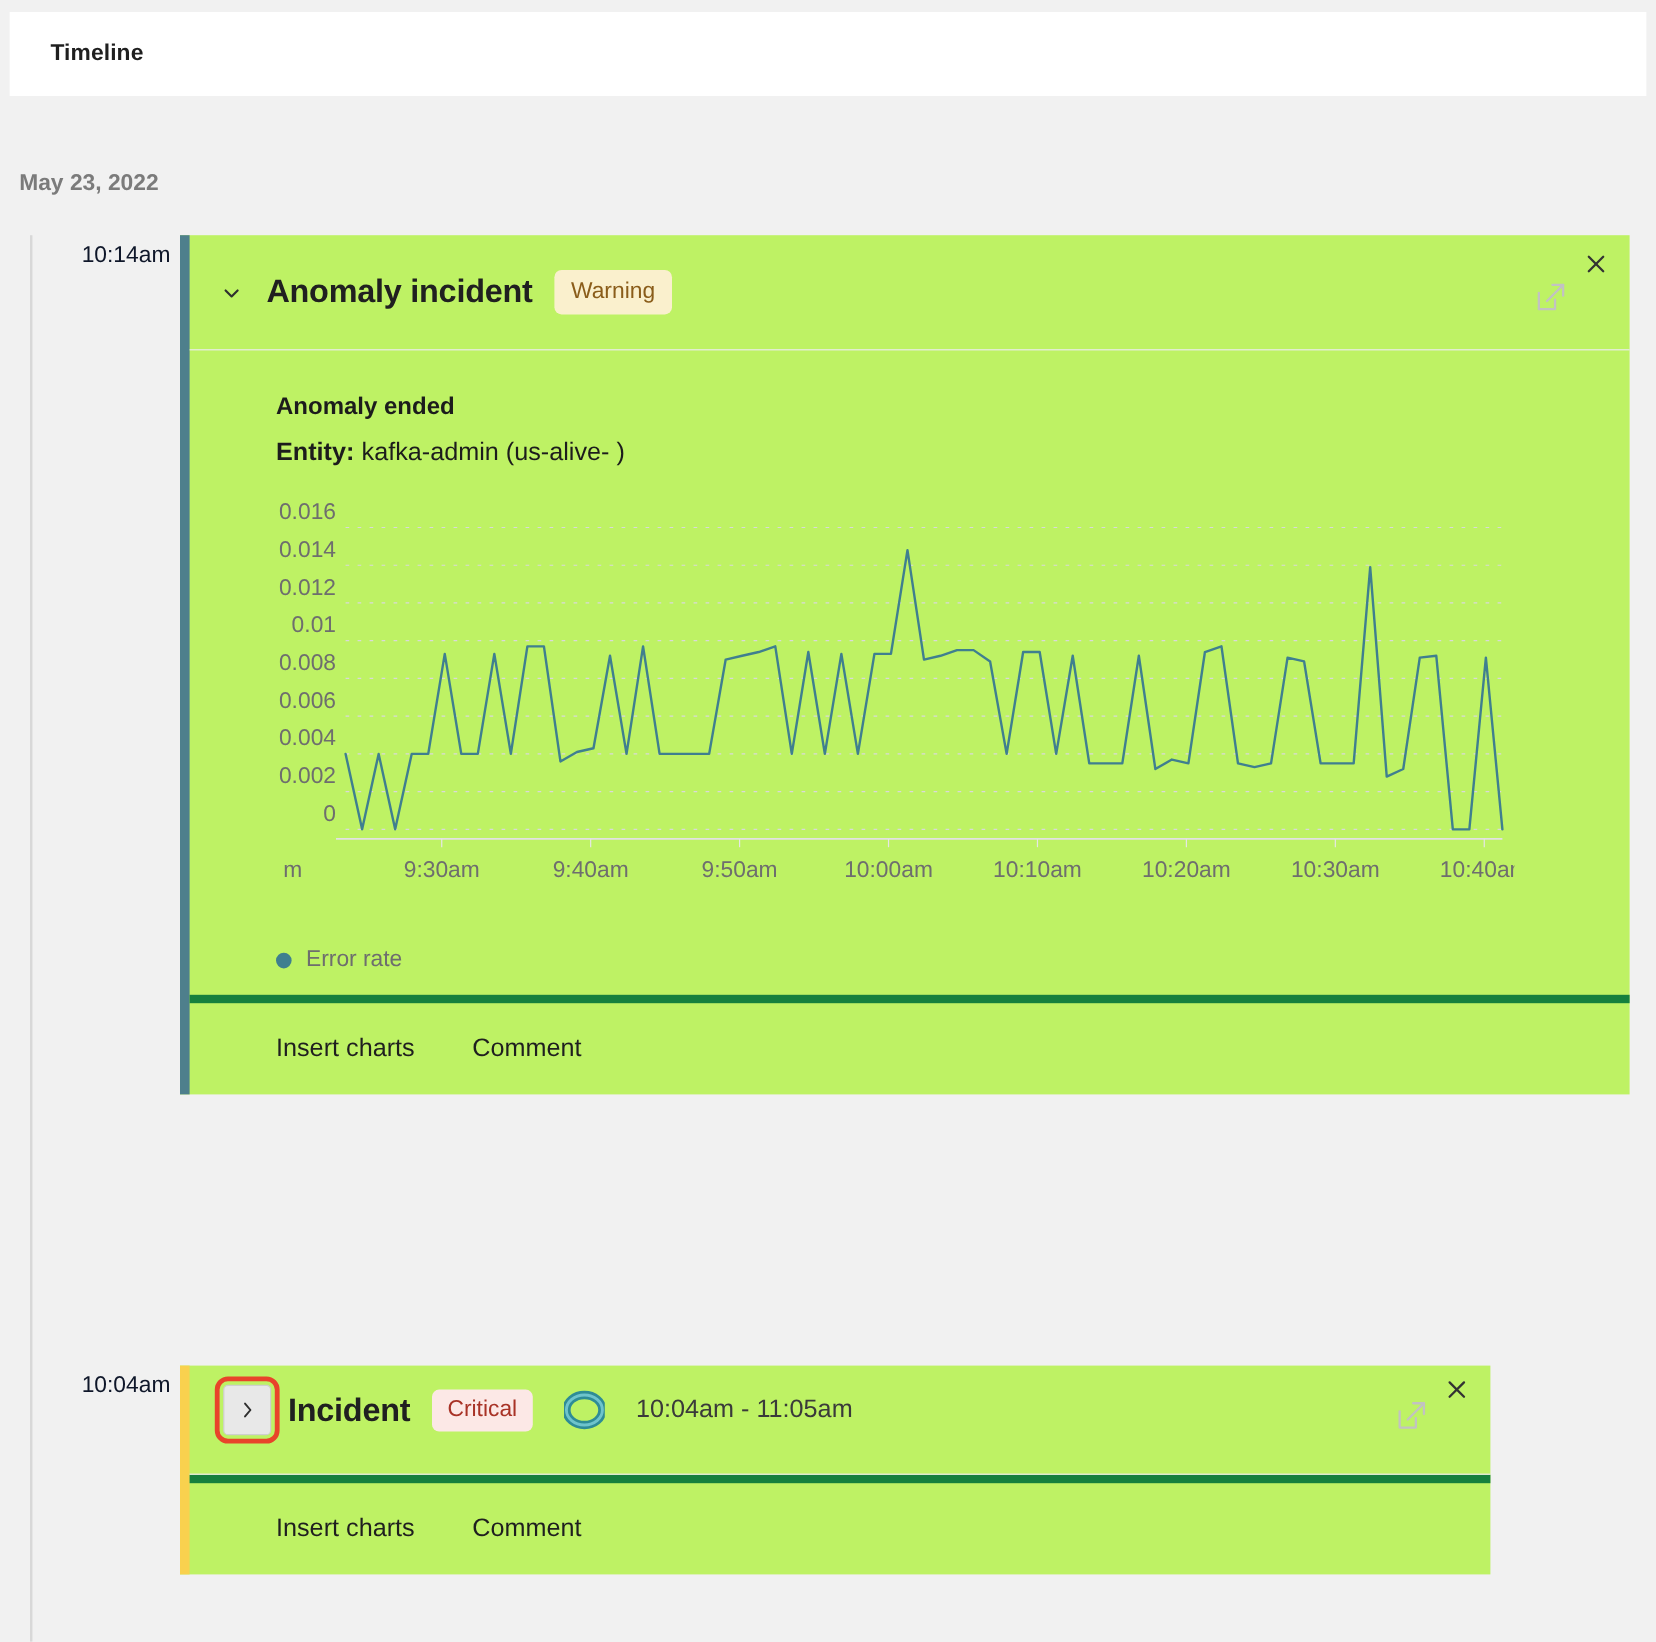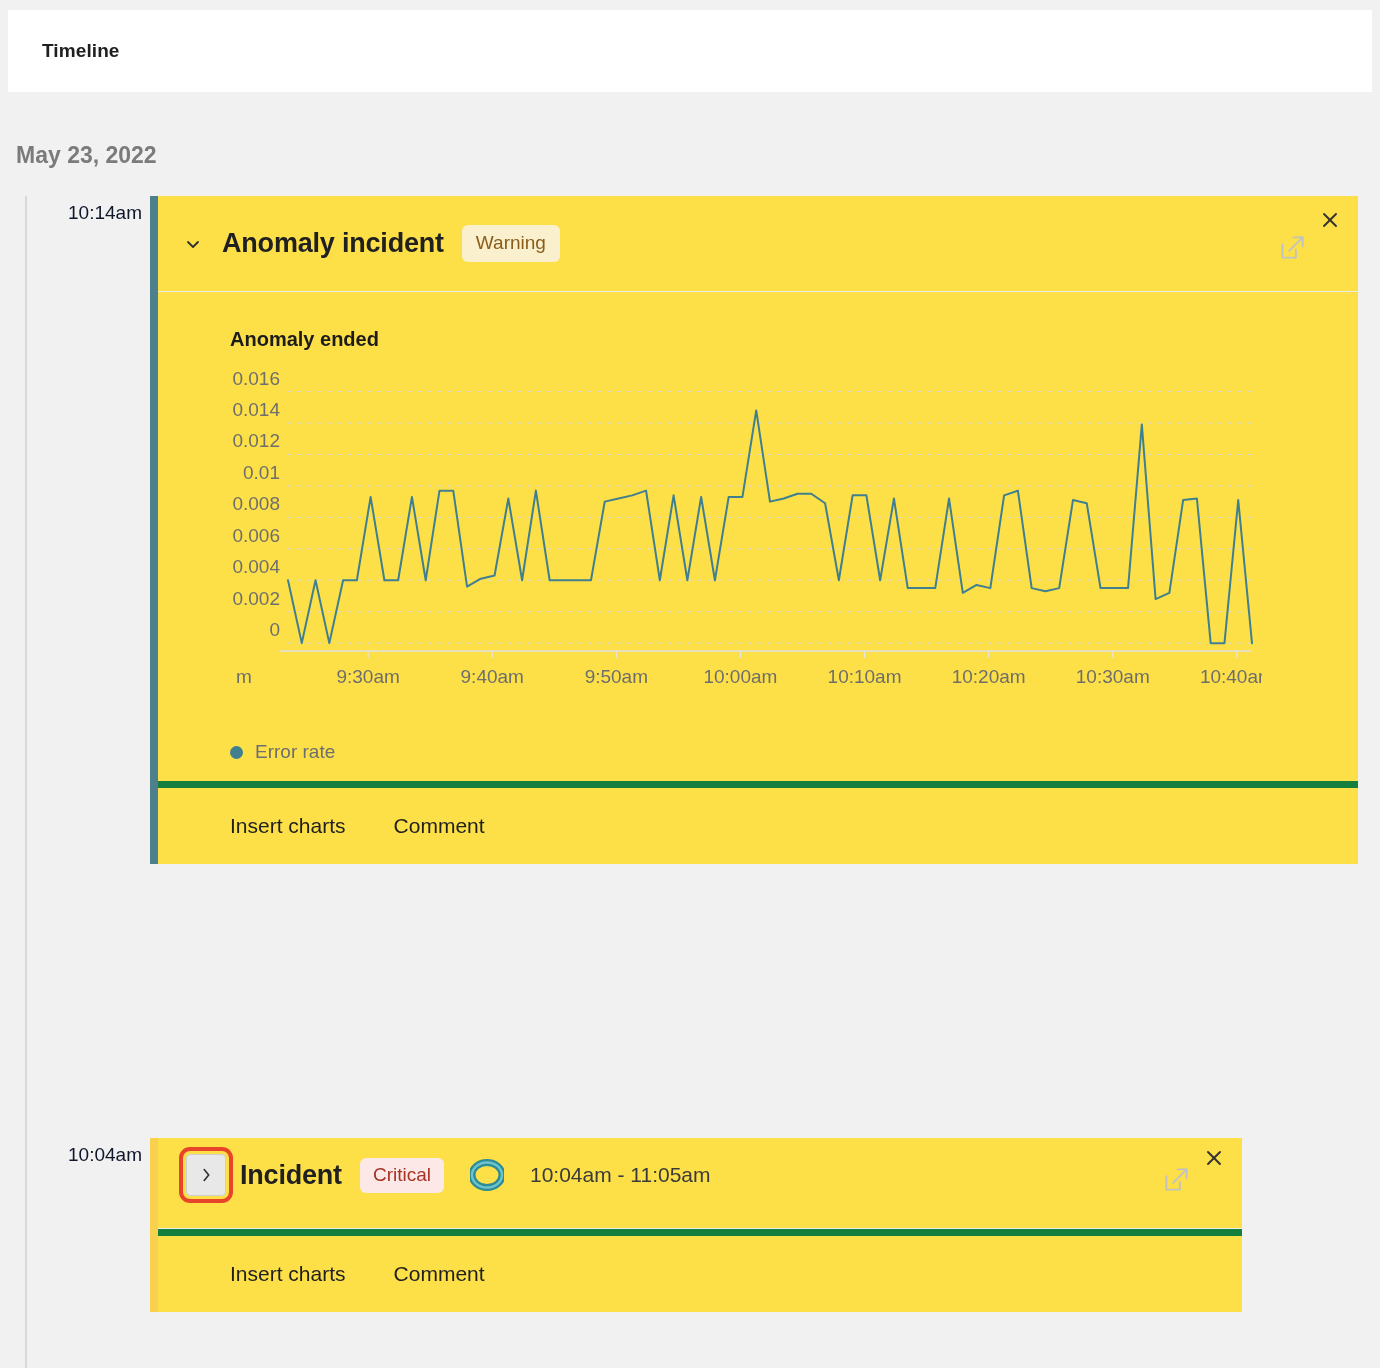--- a/index.html
+++ b/index.html
@@ -8,38 +8,38 @@
     width: 1380px; height: 1368px;
     background: #f1f1f1;
     font-family: "Liberation Sans", sans-serif;
     -webkit-font-smoothing: antialiased;
   }
 
   
   .header-bar {
     position: absolute;
     left: 8px; top: 10px;
-    width: 1364px; height: 82px;
+    width: 1364px; height: 70px;
     background: #ffffff;
     display: flex;
     align-items: center;
   }
   .header-title {
     margin-left: 34px;
     font-size: 19px;
     font-weight: bold;
     color: #1f1f1f;
     letter-spacing: 0.1px;
   }
 
   
   .date-label {
     position: absolute;
     left: 16px; top: 142px;
-    font-size: 23px;
+    font-size: 19px;
     font-weight: bold;
     color: #7b7b7b;
   }
 
   
   .timeline-rail {
     position: absolute;
     left: 25px; top: 196px;
     width: 2px; height: 1172px;
     background: #d8d8d8;
@@ -59,21 +59,21 @@
     text-align: right;
     padding-right: 8px;
     font-size: 19px;
     color: #0f172a;
     padding-top: 6px;
     flex: 0 0 150px;
   }
 
   .card {
     position: relative;
-    background: #fde047;
+    background: #bef264;
     flex: 1 1 auto;
     margin-right: 22px;
     border-left-style: solid;
     border-left-width: 8px;
   }
   #card-anomaly { border-left-color: #4e7f8c; }
   #card-incident { border-left-color: #f9d14e; }
 
   .card-header {
     position: relative;
@@ -261,20 +261,23 @@
             <polyline points="13,3 21,3 21,11"></polyline>
           </svg>
         </span>
       </div>
     </div>
 
     <div class="card-body">
       <div class="body-title">Anomaly ended</div>
 
 
+      <div class="kv-row">
+        <span class="k">Entity:</span><span class="v">kafka-admin (us-alive-          )</span>
+      </div>
 
       <div class="chart-wrap">
         <svg class="chart-svg" id="chart-svg" width="1032" height="352" viewBox="0 0 1032 352">
             <line x1="58" x2="1022" y1="278.1387283236994" y2="278.1387283236994" stroke="#d9d9d9" stroke-width="1" stroke-dasharray="3 7"></line>
             <text x="50" y="271.1387283236994" text-anchor="end" font-family="&quot;Liberation Sans&quot;, sans-serif" font-size="19" fill="#6e6e6e">0</text>
             <line x1="58" x2="1022" y1="246.6936416184971" y2="246.6936416184971" stroke="#d9d9d9" stroke-width="1" stroke-dasharray="3 7"></line>
             <text x="50" y="239.6936416184971" text-anchor="end" font-family="&quot;Liberation Sans&quot;, sans-serif" font-size="19" fill="#6e6e6e">0.002</text>
             <line x1="58" x2="1022" y1="215.24855491329478" y2="215.24855491329478" stroke="#d9d9d9" stroke-width="1" stroke-dasharray="3 7"></line>
             <text x="50" y="208.24855491329478" text-anchor="end" font-family="&quot;Liberation Sans&quot;, sans-serif" font-size="19" fill="#6e6e6e">0.004</text>
             <line x1="58" x2="1022" y1="183.80346820809248" y2="183.80346820809248" stroke="#d9d9d9" stroke-width="1" stroke-dasharray="3 7"></line>

